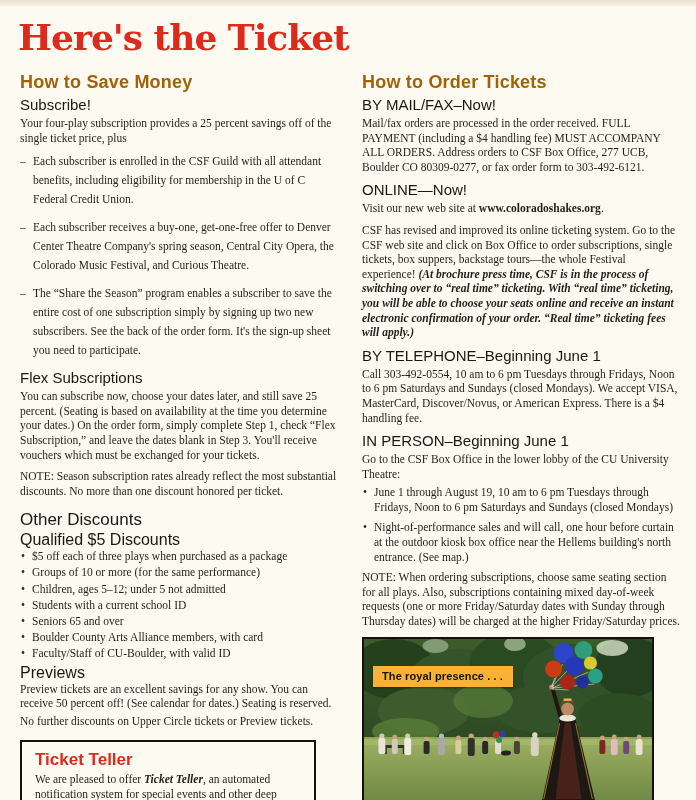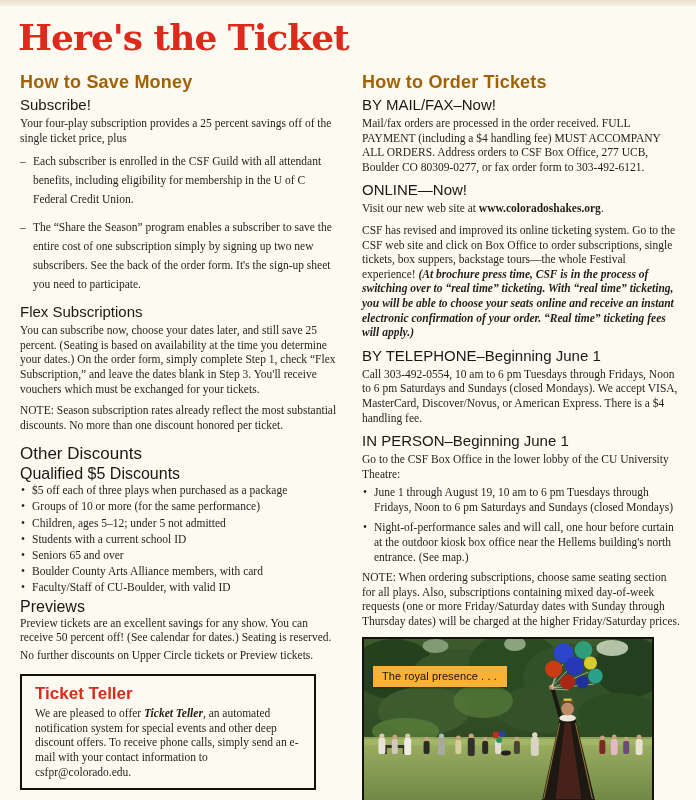--- a/index.html
+++ b/index.html
@@ -54,41 +54,42 @@
   .teller-box p{margin:0;}
   .photo{
     position:relative;box-sizing:border-box;
     width:292px;height:180px;margin-top:8px;
     border:2px solid #15120d;background:#3a5429;
   }
   .photo svg{display:block;width:100%;height:100%;}
   .photo-caption{
     position:absolute;left:9px;top:27px;
     background:#f9b233;color:#141109;
-    font-family:"Liberation Sans",sans-serif;font-weight:400;
+    font-family:"Liberation Sans",sans-serif;font-weight:700;
     font-size:11px;line-height:13px;padding:4px 10px 4px 9px;
     letter-spacing:.1px;white-space:nowrap;
     box-shadow:0 1px 2px rgba(0,0,0,.35);
   }
 </style>
 </head>
 <body>
 
 <div class="top-edge"></div>
 
 <h1 class="page-title">Here's the Ticket</h1>
 
 <div class="col col-left">
   <h2 class="section-head">How to Save Money</h2>
 
   <h3 class="subhead" style="margin-top:0">Subscribe!</h3>
   <p>Your four-play subscription provides a 25 percent savings off of the single ticket price, plus</p>
 
   <ul class="dash-list">
     <li>Each subscriber is enrolled in the CSF Guild with all attendant benefits, including eligibility for membership in the U of C Federal Credit Union.</li>
+    <li>Each subscriber receives a buy-one, get-one-free offer to Denver Center Theatre Company's spring season, Central City Opera, the Colorado Music Festival, and Curious Theatre.</li>
     <li>The “Share the Season” program enables a subscriber to save the entire cost of one subscription simply by signing up two new subscribers. See the back of the order form. It's the sign-up sheet you need to participate.</li>
   </ul>
 
   <h3 class="subhead">Flex Subscriptions</h3>
   <p>You can subscribe now, choose your dates later, and still save 25 percent. (Seating is based on availability at the time you determine your dates.) On the order form, simply complete Step 1, check “Flex Subscription,” and leave the dates blank in Step 3. You'll receive vouchers which must be exchanged for your tickets.</p>
   <p>NOTE: Season subscription rates already reflect the most substantial discounts. No more than one discount honored per ticket.</p>
 
   <h3 class="subhead big">Other Discounts</h3>
   <h4 class="subhead2" style="margin-top:0">Qualified $5 Discounts</h4>
   <ul class="dot-list">

